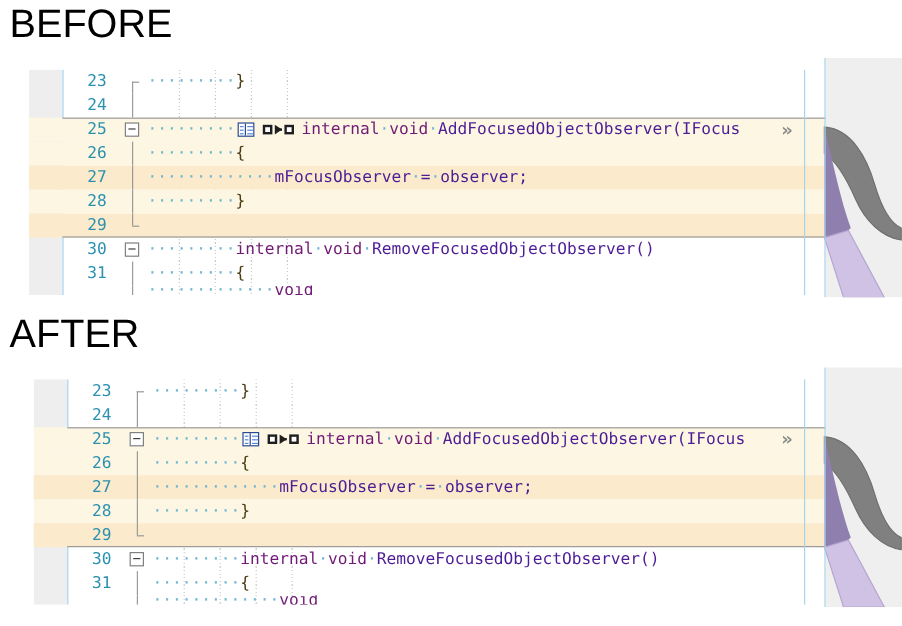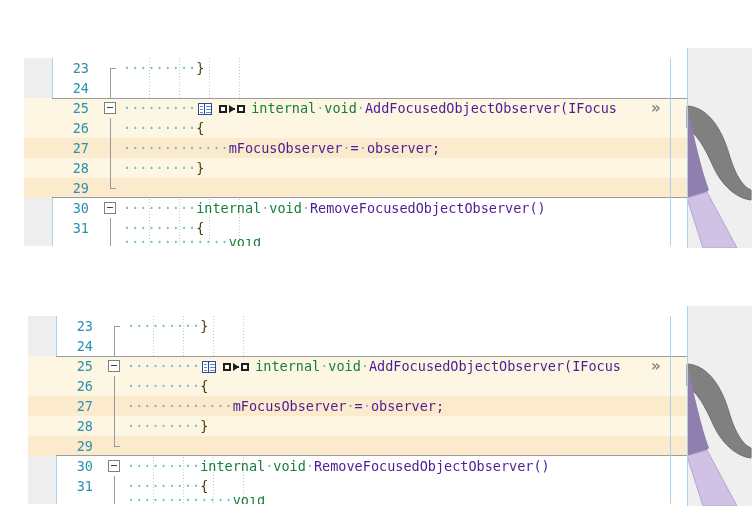--- a/index.html
+++ b/index.html
@@ -107,21 +107,21 @@
   .code{
     position:absolute;
     left:99px;
     top:0;
     height:20px;
     line-height:20px;
     white-space:pre;
     color:#000000;
   }
   .ws{color:#6fb7cf;}
-  .kw{color:#15803d;}
+  .kw{color:#701a75;}
   .brace{color:#4a3b10;}
   .plain{color:#4c1d95;}
 
   
   .guides{position:absolute;left:99px;top:0;bottom:0;right:0;pointer-events:none;}
   .guide{
     position:absolute;top:0;bottom:0;width:1px;
     background:repeating-linear-gradient(to bottom,#c9c9c9 0 1px,transparent 1px 3px);
   }
 
@@ -179,20 +179,21 @@
   .deco svg{display:block;}
 
   .vsep{
     position:absolute;width:1px;background:#a6d4ee;
   }
 </style>
 </head>
 <body>
 
 <div class="section" style="top:0;height:254px;">
+  <div class="caption">BEFORE</div>
 
   <div class="editor" style="left:24px;top:58px;width:676px;height:188px;">
     <div class="editor-inner">
       <div class="glyph-margin"></div>
       <div class="margin-sep" style="left:28px;"></div>
 
       <div class="guides">
         <div class="guide" style="left:26px;"></div>
         <div class="guide" style="left:56px;"></div>
         <div class="guide" style="left:86px;"></div>
@@ -222,20 +223,21 @@
       <rect x="41" y="0" width="64" height="200" fill="#efefef"></rect>
       <path d="M40 58 L41 58 C62 60 75 82 82 106 C88 126 95 138 104 142 L104 152 C88 150 74 136 66 118 C58 100 50 86 40 80 Z" fill="#808080" stroke="#6f6f6f" stroke-width="1"></path>
       <path d="M40 58 L40 150 C48 151 56 148 62 142 C54 120 48 92 40 58 Z" fill="#8f7fae"></path>
       <path d="M40 150 L60 144 L90 200 L56 200 Z" fill="#cfc2e4" stroke="#b5a6cf" stroke-width="1"></path>
       <rect x="40" y="0" width="1" height="200" fill="#a6d4ee"></rect>
     </svg>
   </div>
 </div>
 
 <div class="section" style="top:258px;height:264px;">
+  <div class="caption">AFTER</div>
 
   <div class="editor" style="left:28px;top:58px;width:672px;height:188px;">
     <div class="editor-inner">
       <div class="glyph-margin"></div>
       <div class="margin-sep" style="left:28px;"></div>
 
       <div class="guides">
         <div class="guide" style="left:26px;"></div>
         <div class="guide" style="left:56px;"></div>
         <div class="guide" style="left:86px;"></div>

